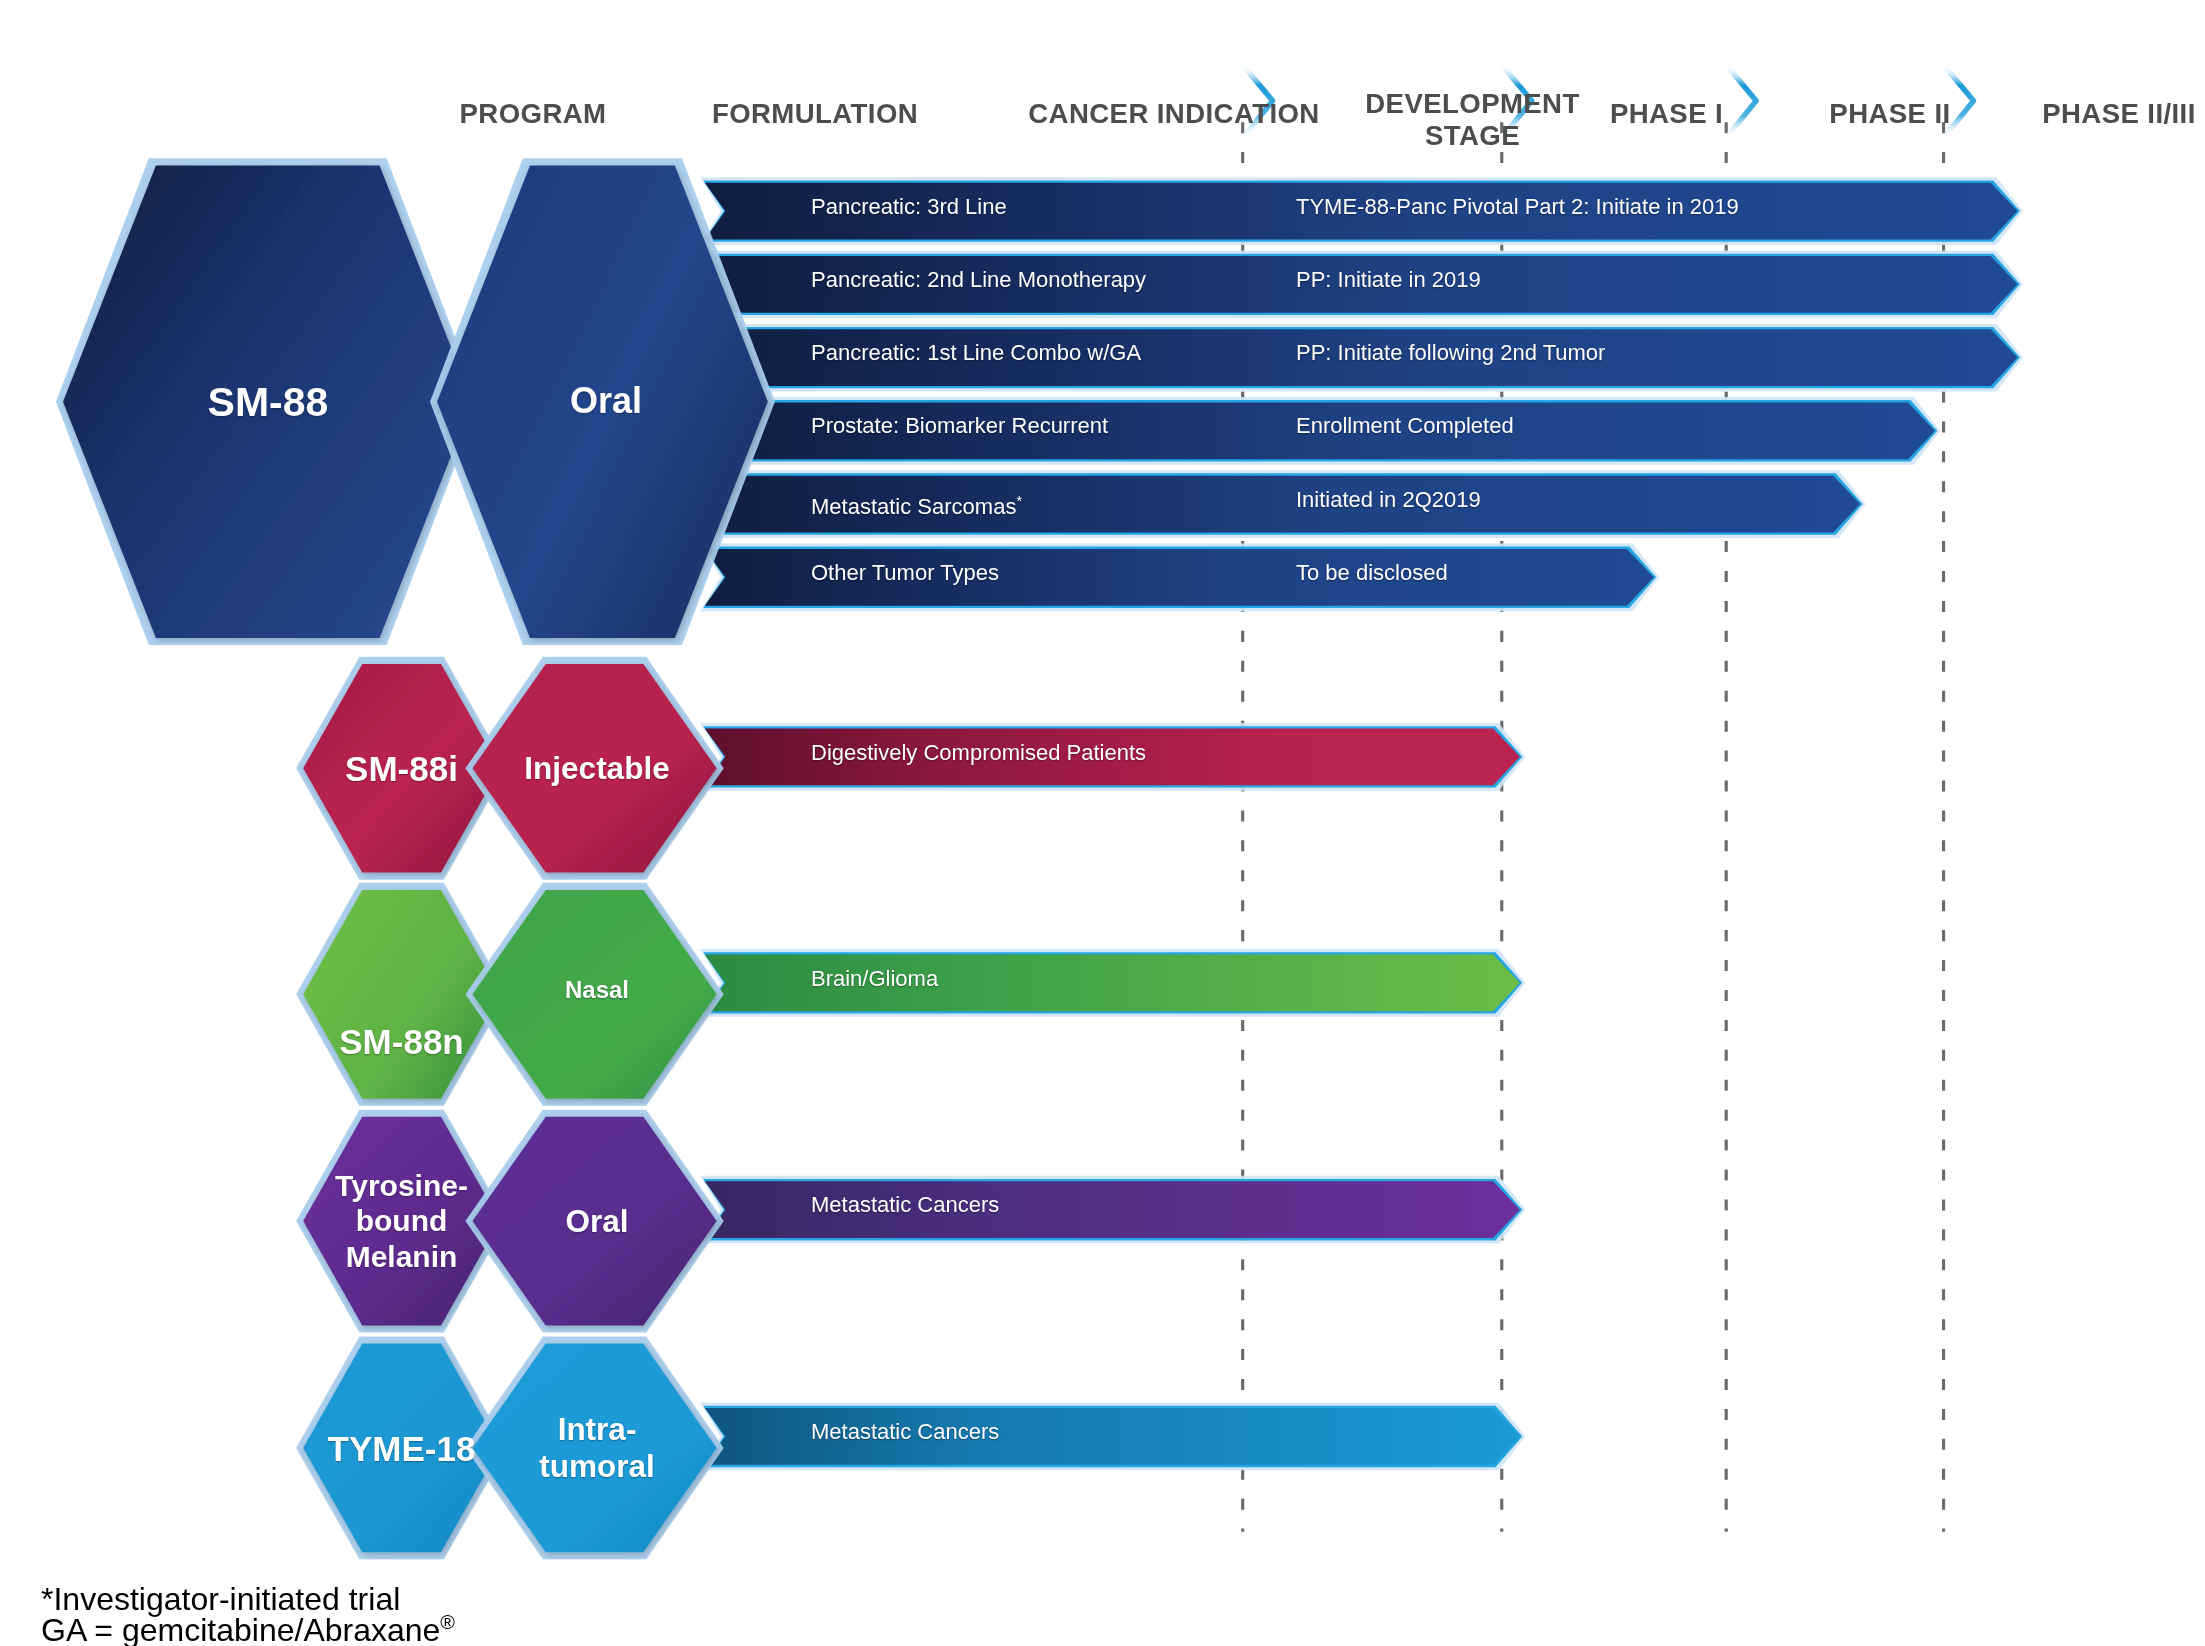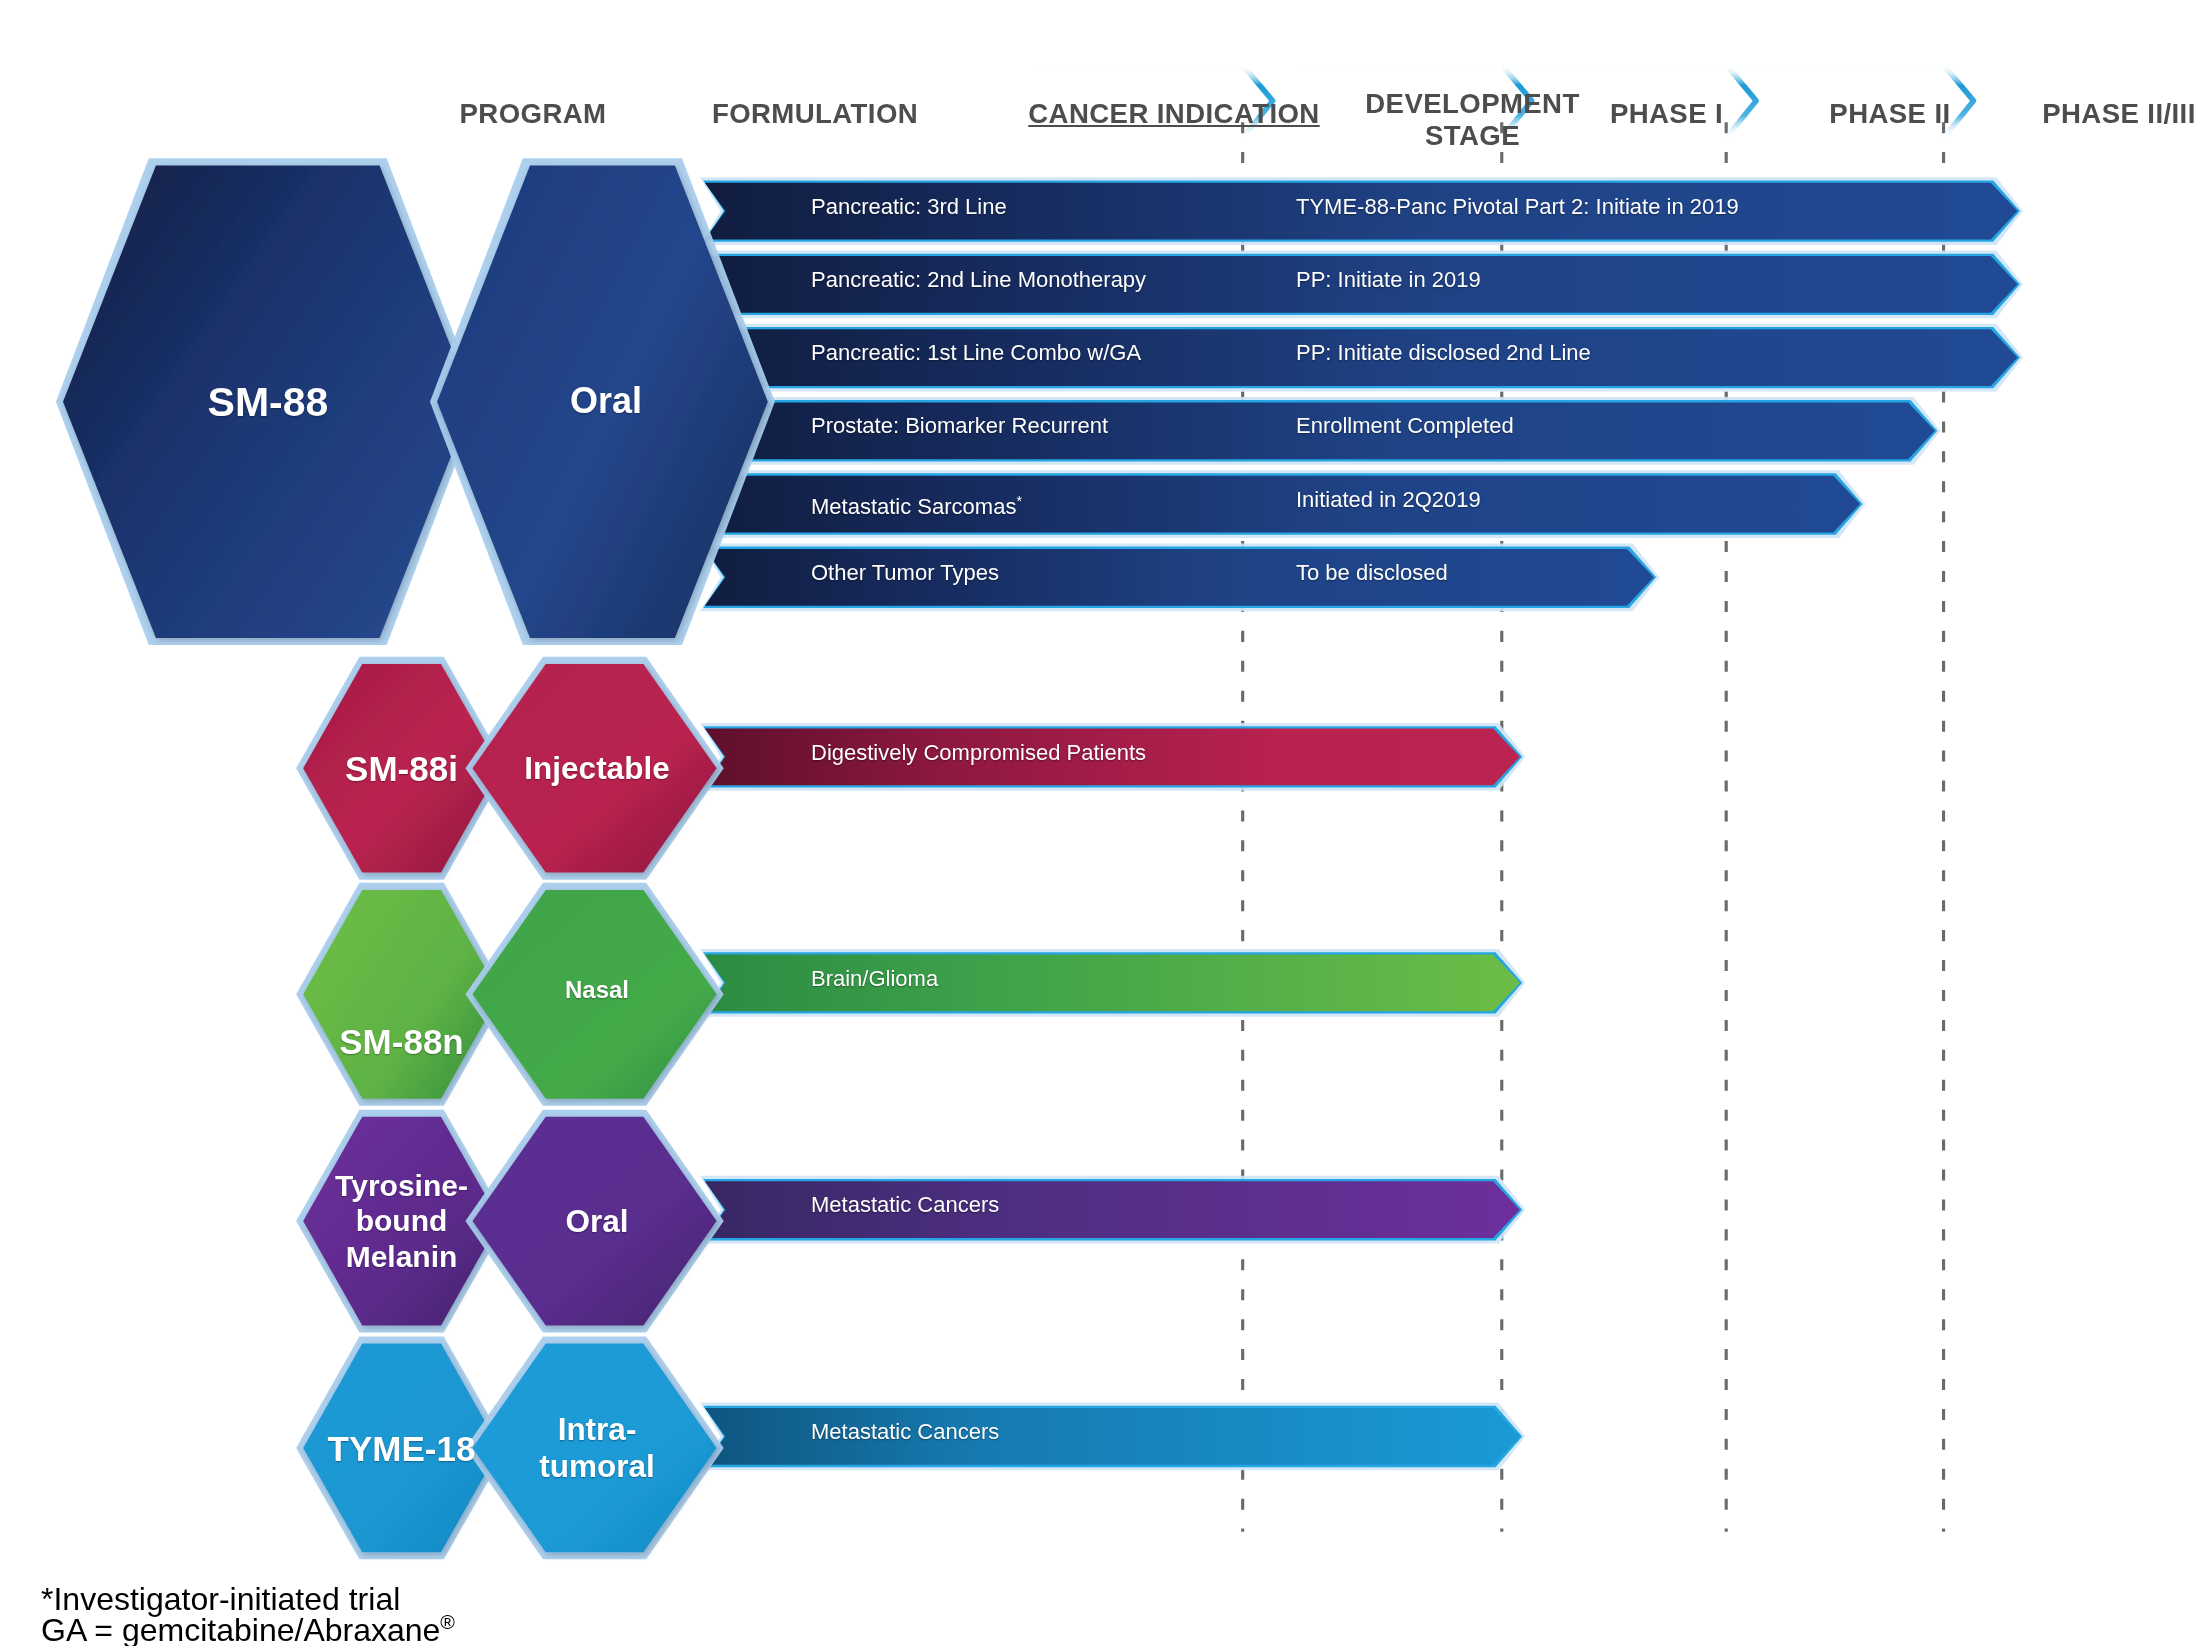--- a/index.html
+++ b/index.html
@@ -491,35 +491,35 @@
           L 910 1838.5
           L 817 1971
           L 693 1971
           L 600 1838.5 Z" fill="url(#gCyanHexB)" filter="url(#softShadow)"></path>
       </g>
   </svg>
 
   <div id="headers-host">
       <div class="col-header" style="left: 415px; top: 98px; width: 236px;">PROGRAM</div>
       <div class="col-header" style="left: 677px; top: 98px; width: 276px;">FORMULATION</div>
-      <div class="col-header" style="left: 977px; top: 98px; width: 394px; text-decoration: underline;">CANCER INDICATION</div>
+      <div class="col-header" style="left: 977px; top: 98px; width: 394px;">CANCER INDICATION</div>
       <div class="col-header" style="left: 1260px; top: 88px; width: 425px;">DEVELOPMENT
 STAGE</div>
       <div class="col-header" style="left: 1556px; top: 98px; width: 221px;">PHASE I</div>
       <div class="col-header" style="left: 1776px; top: 98px; width: 228px;">PHASE II</div>
       <div class="col-header" style="left: 1993px; top: 98px; width: 252px;">PHASE II/III</div>
     </div>
 
   <div id="labels-host">
       <div class="bar-label" style="left: 811px; top: 194px;">Pancreatic: 3rd Line</div>
       <div class="bar-label" style="left: 1296px; top: 194px;">TYME-88-Panc Pivotal Part 2: Initiate in 2019</div>
       <div class="bar-label" style="left: 811px; top: 267px;">Pancreatic: 2nd Line Monotherapy</div>
       <div class="bar-label" style="left: 1296px; top: 267px;">PP: Initiate in 2019</div>
       <div class="bar-label" style="left: 811px; top: 340px;">Pancreatic: 1st Line Combo w/GA</div>
-      <div class="bar-label" style="left: 1296px; top: 340px;">PP: Initiate disclosed 2nd Line</div>
+      <div class="bar-label" style="left: 1296px; top: 340px;">PP: Initiate following 2nd Tumor</div>
       <div class="bar-label" style="left: 811px; top: 413px;">Prostate: Biomarker Recurrent</div>
       <div class="bar-label" style="left: 1296px; top: 413px;">Enrollment Completed</div>
       <div class="bar-label" style="left: 811px; top: 493px;">Metastatic Sarcomas<sup>*</sup></div>
       <div class="bar-label" style="left: 1296px; top: 487px;">Initiated in 2Q2019</div>
       <div class="bar-label" style="left: 811px; top: 560px;">Other Tumor Types</div>
       <div class="bar-label" style="left: 1296px; top: 560px;">To be disclosed</div>
       <div class="hex-label" style="font-size: 41px; left: 63px; width: 410px; top: 378px;">SM-88</div>
       <div class="hex-label" style="font-size: 36px; left: 477px; width: 258px; top: 380px;">Oral</div>
       <div class="bar-label" style="left: 811px; top: 740px;">Digestively Compromised Patients</div>
       <div class="hex-label" style="font-size: 35px; left: 303px; width: 197px; top: 748px;">SM-88i</div>

